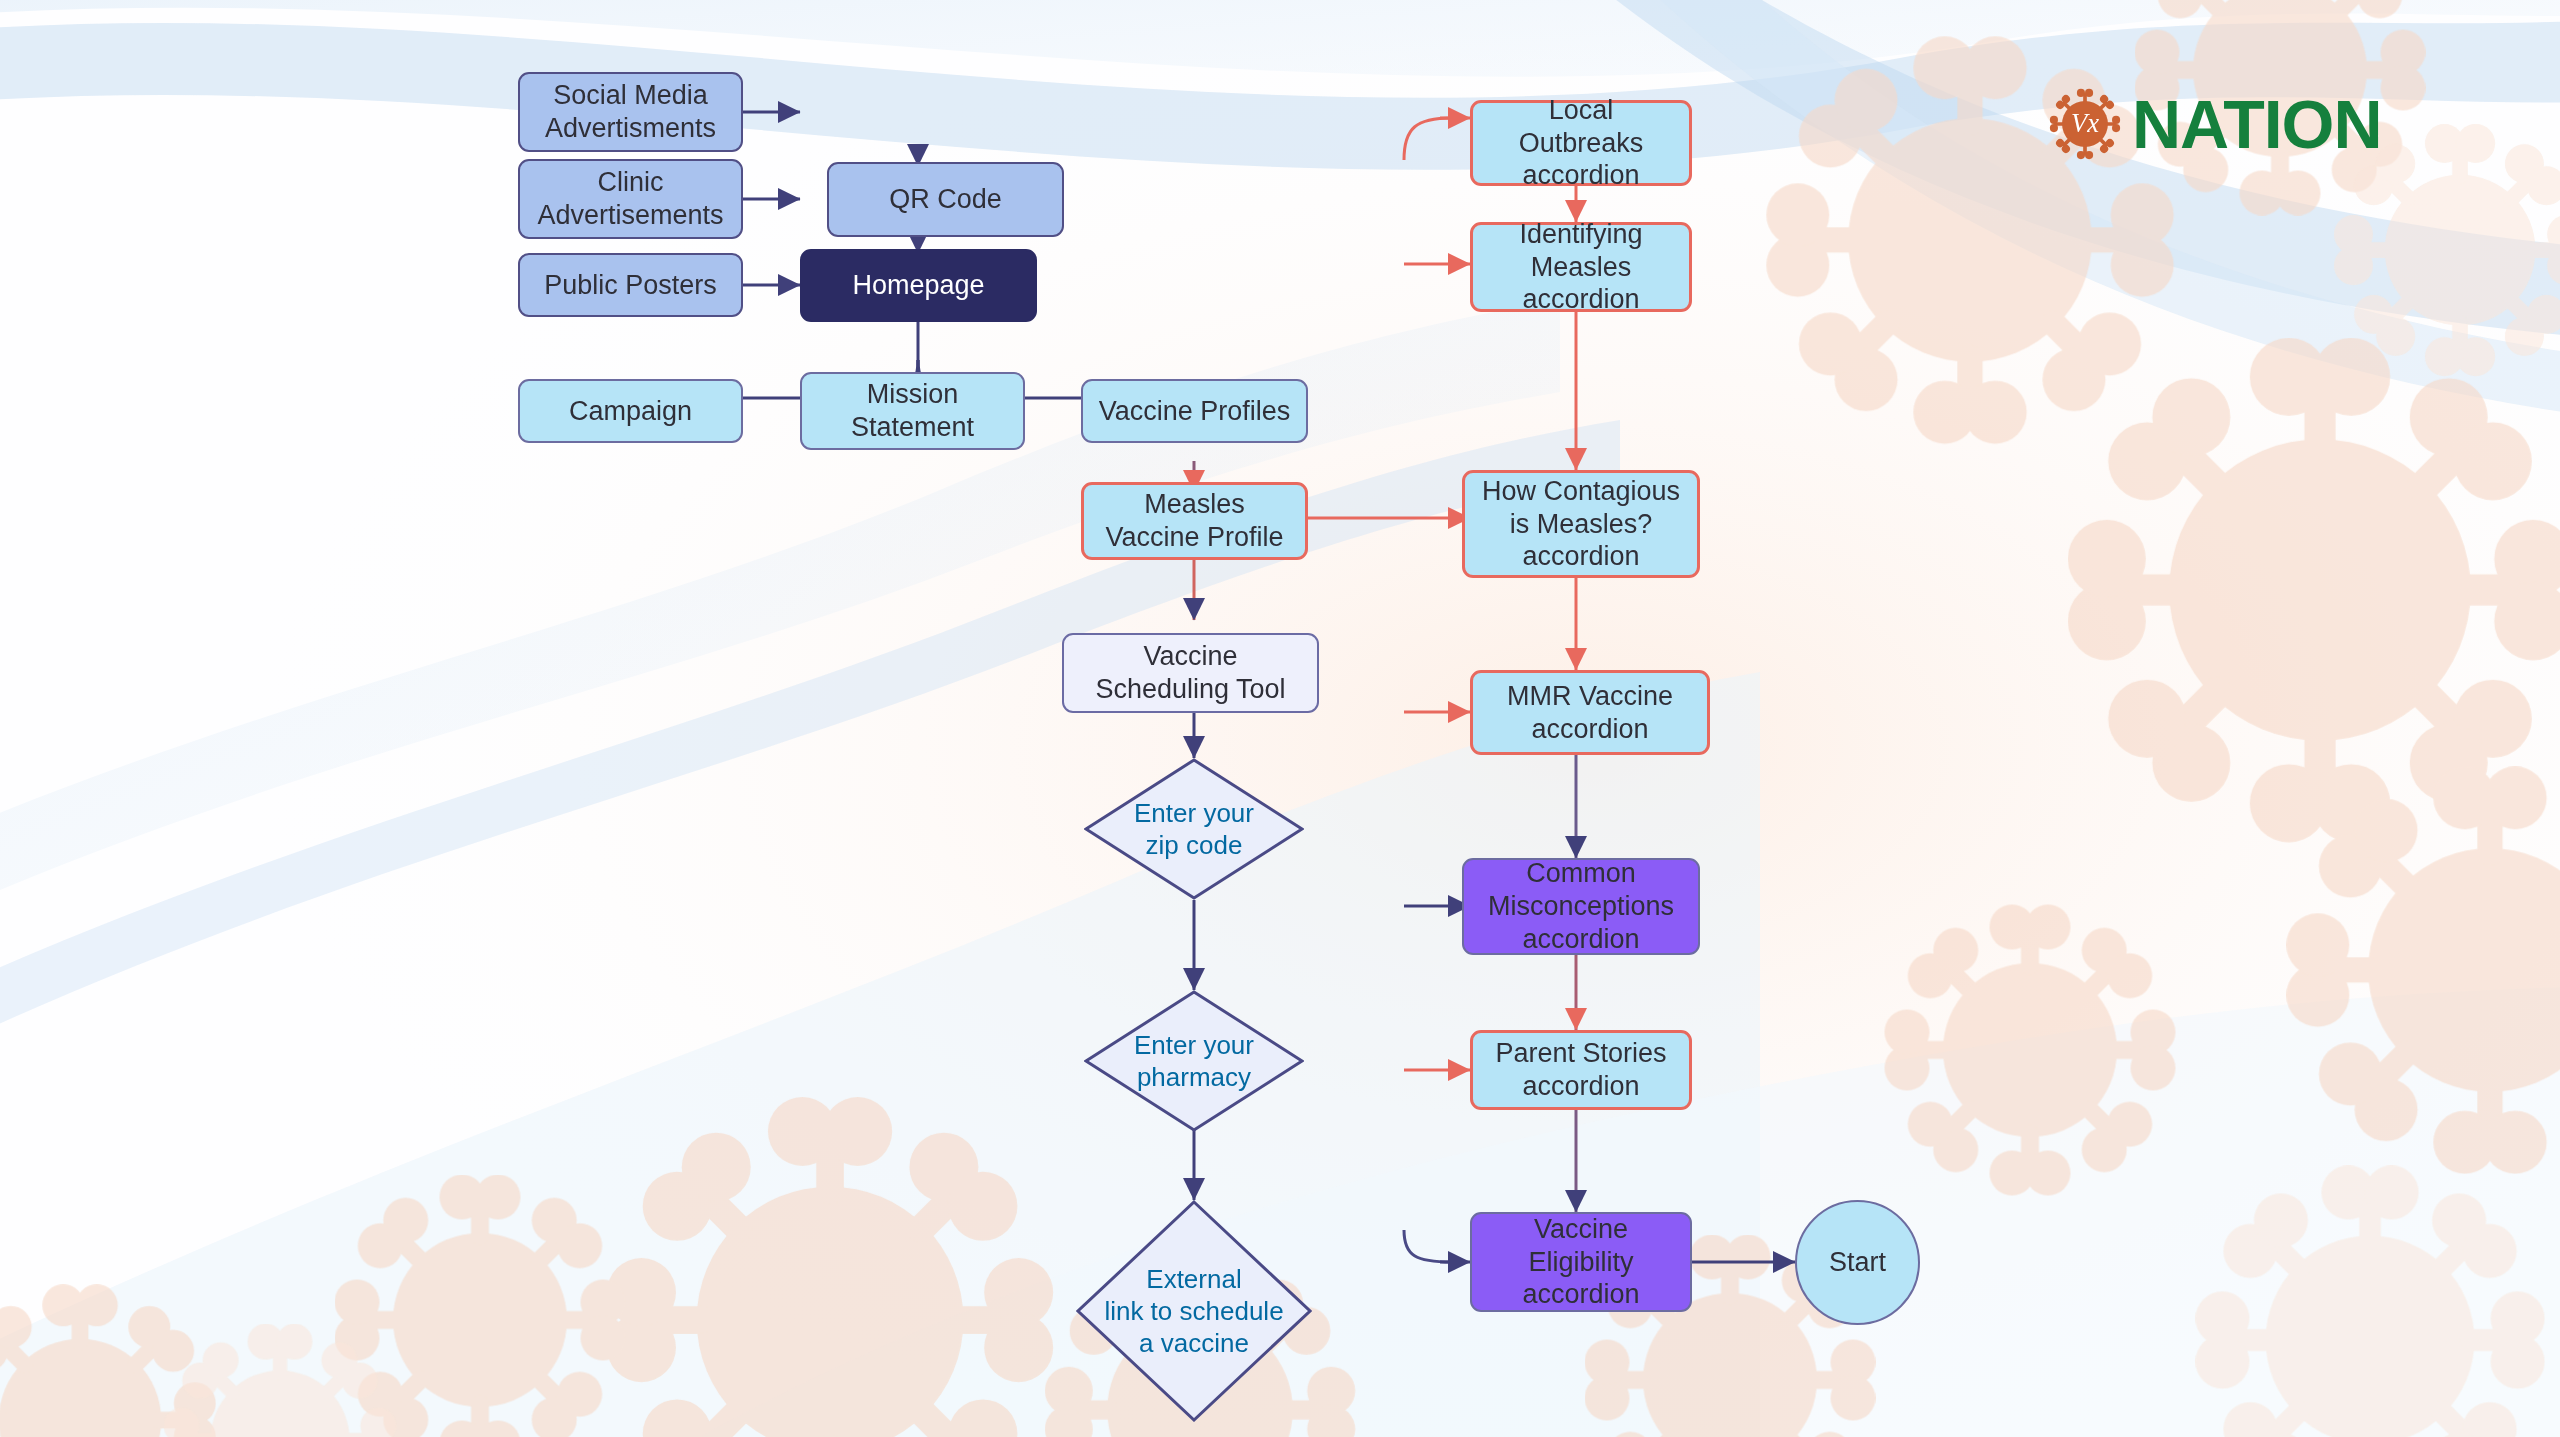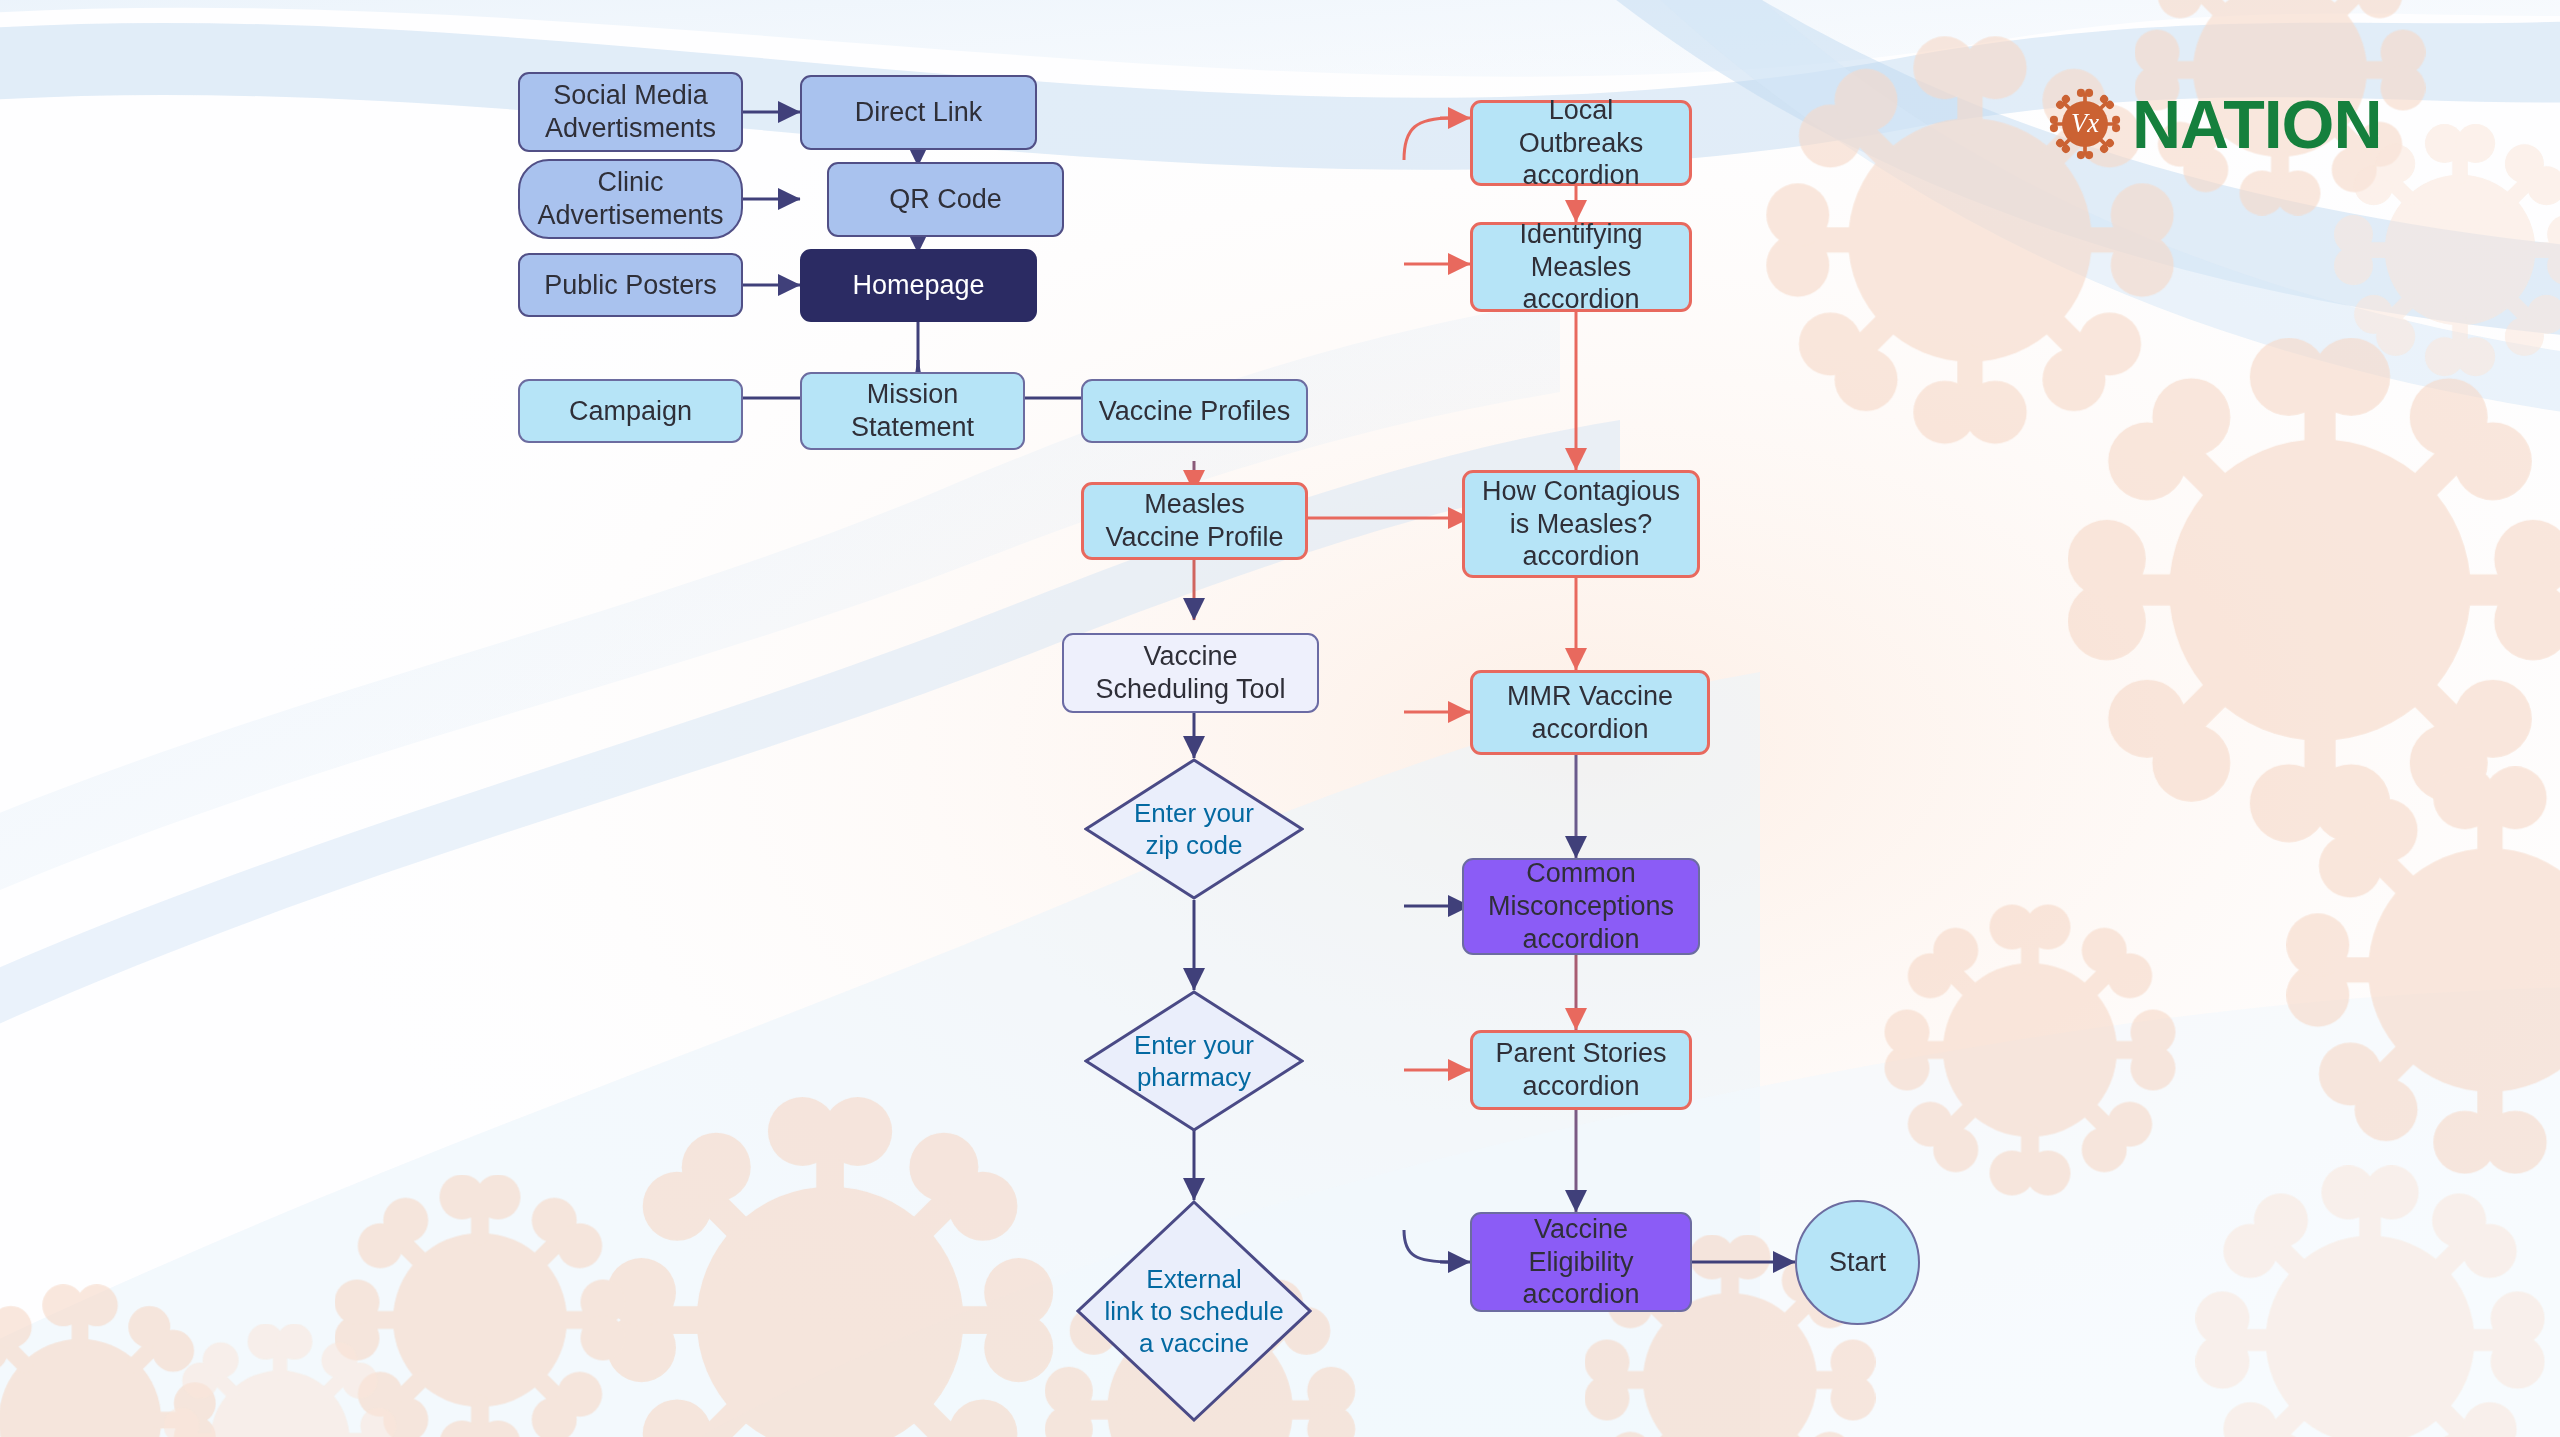--- a/index.html
+++ b/index.html
@@ -313,26 +313,25 @@
 
       <path d="M 1576 955 L 1576 1030" stroke="#a85c72" marker-start="url(#ah-navy)" marker-end="url(#ah-red)"></path>
 
       <path d="M 1576 1110 L 1576 1212" stroke="#7a5a84" marker-start="url(#ah-red)" marker-end="url(#ah-navy)"></path>
     </g>
   </svg>
 
   <div class="node rect v-periwinkle" style="left:518px; top:72px; width:225px; height:80px;">Social Media
 Advertisments</div>
 
-  <div class="node rect v-periwinkle" style="left:518px; top:159px; width:225px; height:80px;border-radius:31px;">Clinic
+  <div class="node rect v-periwinkle" style="left:518px; top:159px; width:225px; height:80px;">Clinic
 Advertisements</div>
 
   <div class="node rect v-periwinkle" style="left:518px; top:253px; width:225px; height:64px;">Public Posters</div>
 
-  <div class="node rect v-periwinkle" style="left:800px; top:75px; width:237px; height:75px;">Direct Link</div>
 
   <div class="node rect v-periwinkle" style="left:827px; top:162px; width:237px; height:75px;">QR Code</div>
 
   <div class="node rect v-dark" style="left:800px; top:249px; width:237px; height:73px;">Homepage</div>
 
   <div class="node rect v-lightblue" style="left:518px; top:379px; width:225px; height:64px;">Campaign</div>
 
   <div class="node rect v-lightblue" style="left:800px; top:372px; width:225px; height:78px;">Mission
 Statement</div>
 

